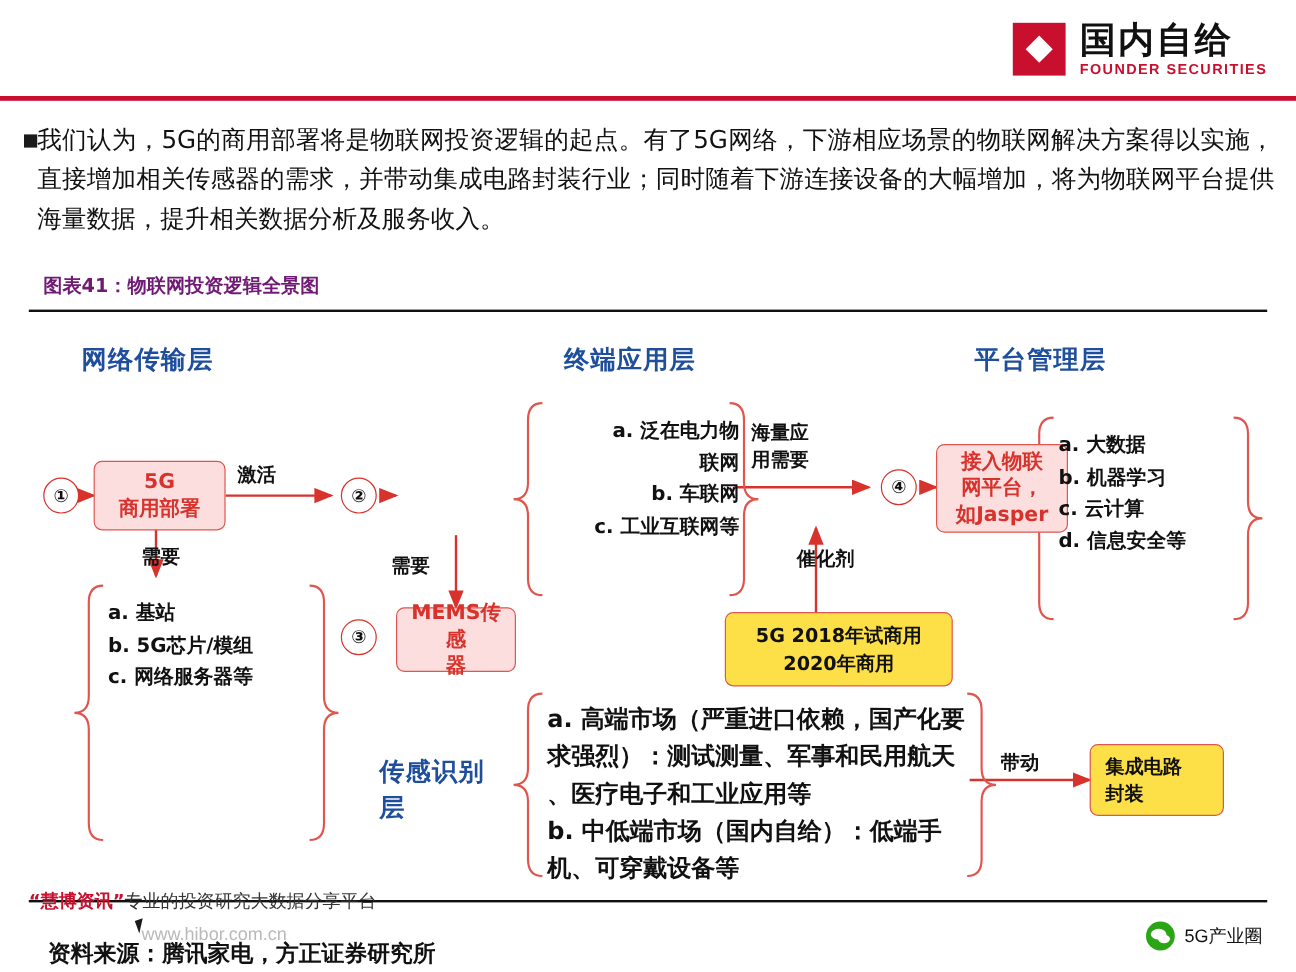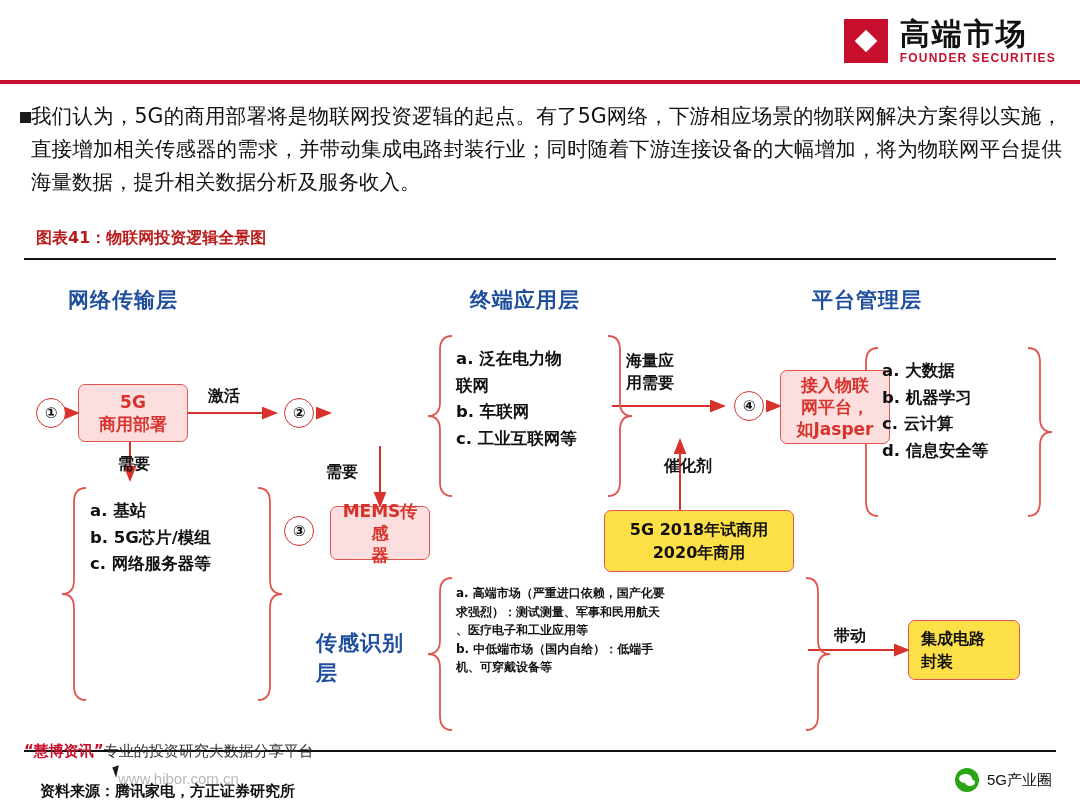--- a/index.html
+++ b/index.html
@@ -57,21 +57,21 @@
   }
   .bullet-text {
     font-size: 20.5px; line-height: 1.62; color: #111;
     font-family: "DejaVu Sans", "Liberation Sans", sans-serif;
     text-align: justify;
   }
 
   
   .fig-title {
     position: absolute; top: 228px; left: 36px;
-    font-size: 16px; font-weight: bold; color: #b91c1c;
+    font-size: 16px; font-weight: bold; color: #701a75;
     font-family: "DejaVu Sans", sans-serif;
   }
   .fig-rule-top {
     position: absolute; top: 258px; left: 24px; width: 1032px; height: 2px; background: #111;
   }
   .fig-rule-bottom {
     position: absolute; top: 750px; left: 24px; width: 1032px; height: 1.5px; background: #111;
   }
 
   
@@ -104,31 +104,31 @@
     font-family: "DejaVu Sans", sans-serif;
   }
   .edge-label {
     position: absolute; color: #111; font-weight: bold; font-size: 16px;
     font-family: "DejaVu Sans", sans-serif; white-space: nowrap;
   }
   .list-box {
     position: absolute; color: #111; font-weight: bold; font-size: 16.5px; line-height: 1.62;
     font-family: "DejaVu Sans", sans-serif;
   }
-  .list-box.small { font-size: 12px; line-height: 1.55; }
+  .list-box.small { font-size: 20px; line-height: 1.55; }
 
   
   .footer-note {
     position: absolute; left: 24px; top: 742px;
     font-size: 15px; color: #333; font-family: "DejaVu Sans", sans-serif;
   }
   .footer-note .hb { color: #c8102e; font-weight: bold; }
   .source-line {
     position: absolute; left: 40px; top: 782px;
-    font-size: 15px; color: #111; font-weight: bold; font-family: "DejaVu Sans", sans-serif;
+    font-size: 19px; color: #111; font-weight: bold; font-family: "DejaVu Sans", sans-serif;
   }
   .watermark {
     position: absolute; left: 118px; top: 770px;
     font-size: 15px; color: #b9b9b9; font-family: Liberation Sans, sans-serif;
   }
   .wechat {
     position: absolute; right: 28px; top: 768px;
     display: flex; align-items: center; gap: 8px;
   }
   .wechat-badge {
@@ -151,21 +151,21 @@
 <body>
 
 <div id="page">
 
   <div class="header">
     <div class="brand">
       <div class="brand-mark">
           <i></i>
         </div>
       <div class="brand-text">
-        <div class="brand-cn">高端市场</div>
+        <div class="brand-cn">国内自给</div>
         <div class="brand-en">FOUNDER SECURITIES</div>
       </div>
     </div>
   </div>
   <div class="header-rule"></div>
 
   <div class="bullet-block">
     <div class="bullet-square"></div>
     <div class="bullet-text">我们认为，5G的商用部署将是物联网投资逻辑的起点。有了5G网络，下游相应场景的物联网解决方案得以实施，直接增加相关传感器的需求，并带动集成电路封装行业；同时随着下游连接设备的大幅增加，将为物联网平台提供海量数据，提升相关数据分析及服务收入。</div>
   </div>
@@ -229,32 +229,32 @@
     <div class="node" style="left:330px; top:248px; width:100px; height:54px; white-space:pre-line;">MEMS传感
 器</div>
     <div class="node" style="left:780px; top:112px; width:110px; height:74px; white-space:pre-line;">接入物联
 网平台，
 如Jasper</div>
     <div class="node-plain" style="left:604px; top:252px; width:190px; height:62px; white-space:pre-line;">5G  2018年试商用
 2020年商用</div>
     <div class="node-plain" style="left:908px; top:362px; width:112px; height:60px; white-space:pre-line; justify-content:flex-start; text-align:left; padding-left:12px;">集成电路
 封装</div>
 
-    <div class="edge-label" style="left:208px; top:128px;">激活</div>
+    <div class="edge-label" style="left:198px; top:128px;">激活</div>
     <div class="edge-label" style="left:118px; top:196px;">需要</div>
     <div class="edge-label" style="left:326px; top:204px;">需要</div>
     <div class="edge-label" style="left:626px; top:92px; white-space:pre-line; line-height:1.35;">海量应
 用需要</div>
     <div class="edge-label" style="left:664px; top:198px;">催化剂</div>
     <div class="edge-label" style="left:834px; top:368px;">带动</div>
 
     <div class="list-box" style="left:90px; top:240px; width:180px; white-space:pre-line;">a. 基站
 b. 5G芯片/模组
 c. 网络服务器等</div>
-    <div class="list-box" style="left:456px; top:88px; width:160px; white-space:pre-line;">a. 泛在电力物
+    <div class="list-box" style="left:456px; top:88px; width:160px; white-space:pre-line;text-align:right;">a. 泛在电力物
 联网
 b. 车联网
 c. 工业互联网等</div>
     <div class="list-box" style="left:882px; top:100px; width:150px; white-space:pre-line;">a. 大数据
 b. 机器学习
 c. 云计算
 d. 信息安全等</div>
     <div class="list-box small" style="left:456px; top:326px; width:352px; white-space:pre-line;">a. 高端市场（严重进口依赖，国产化要
 求强烈）：测试测量、军事和民用航天
 、医疗电子和工业应用等

